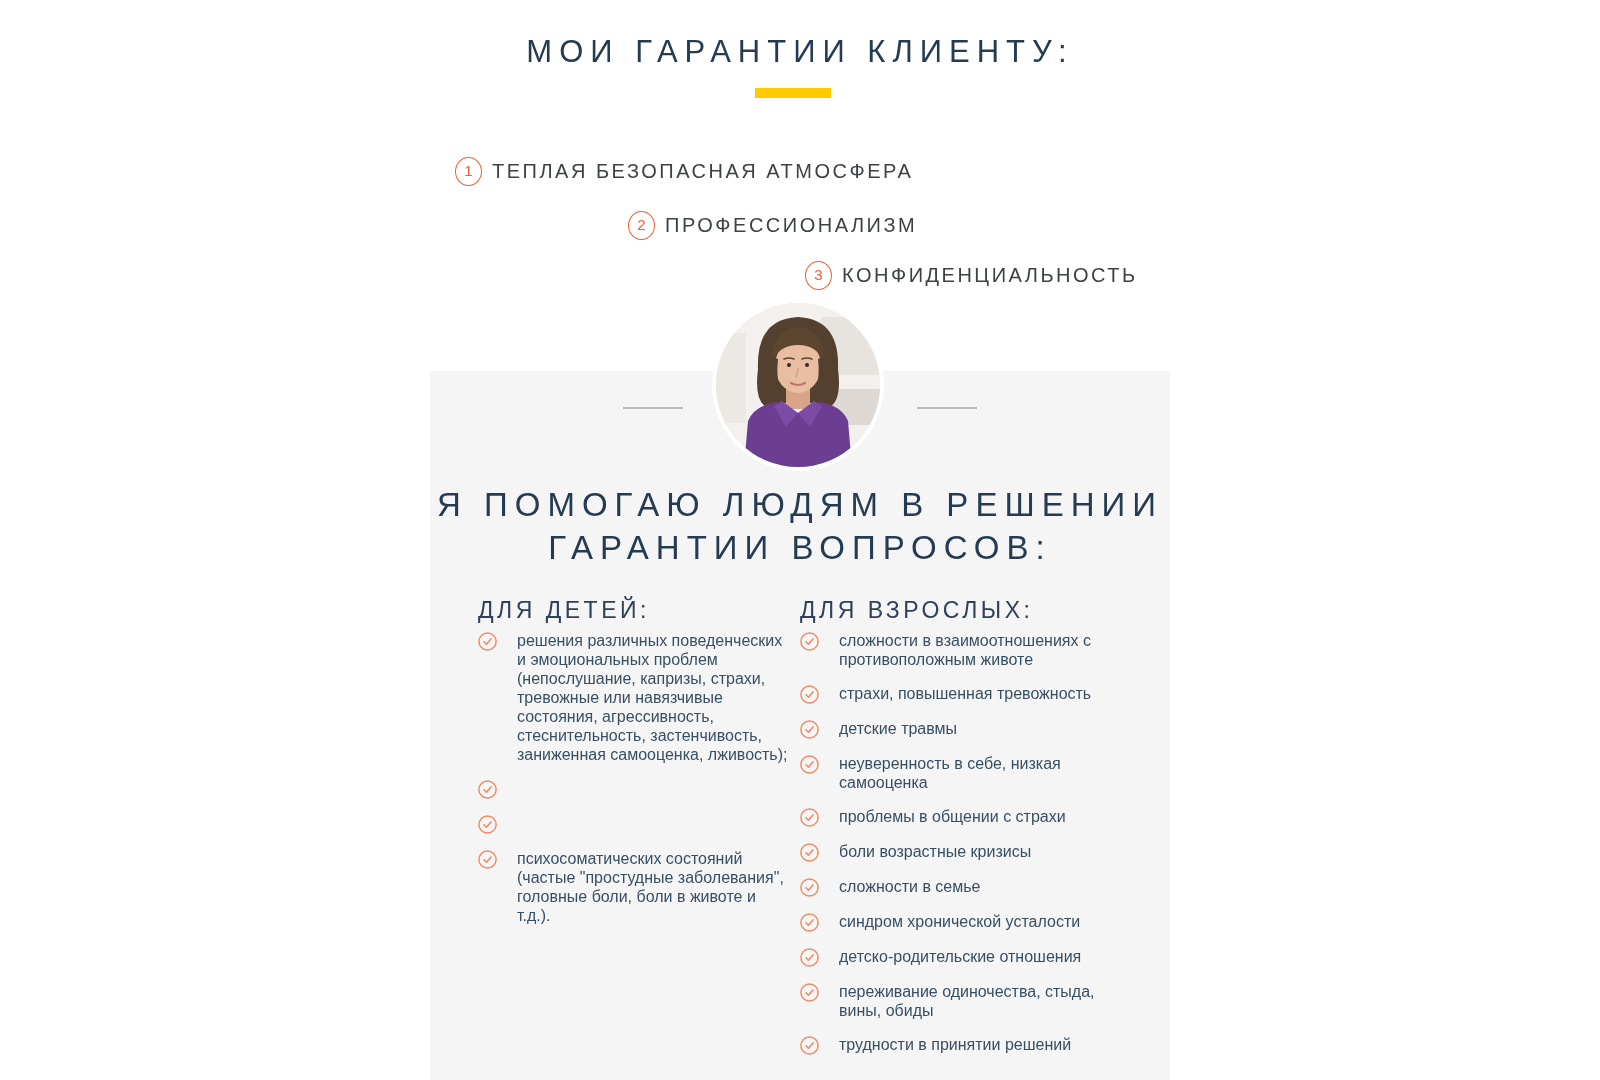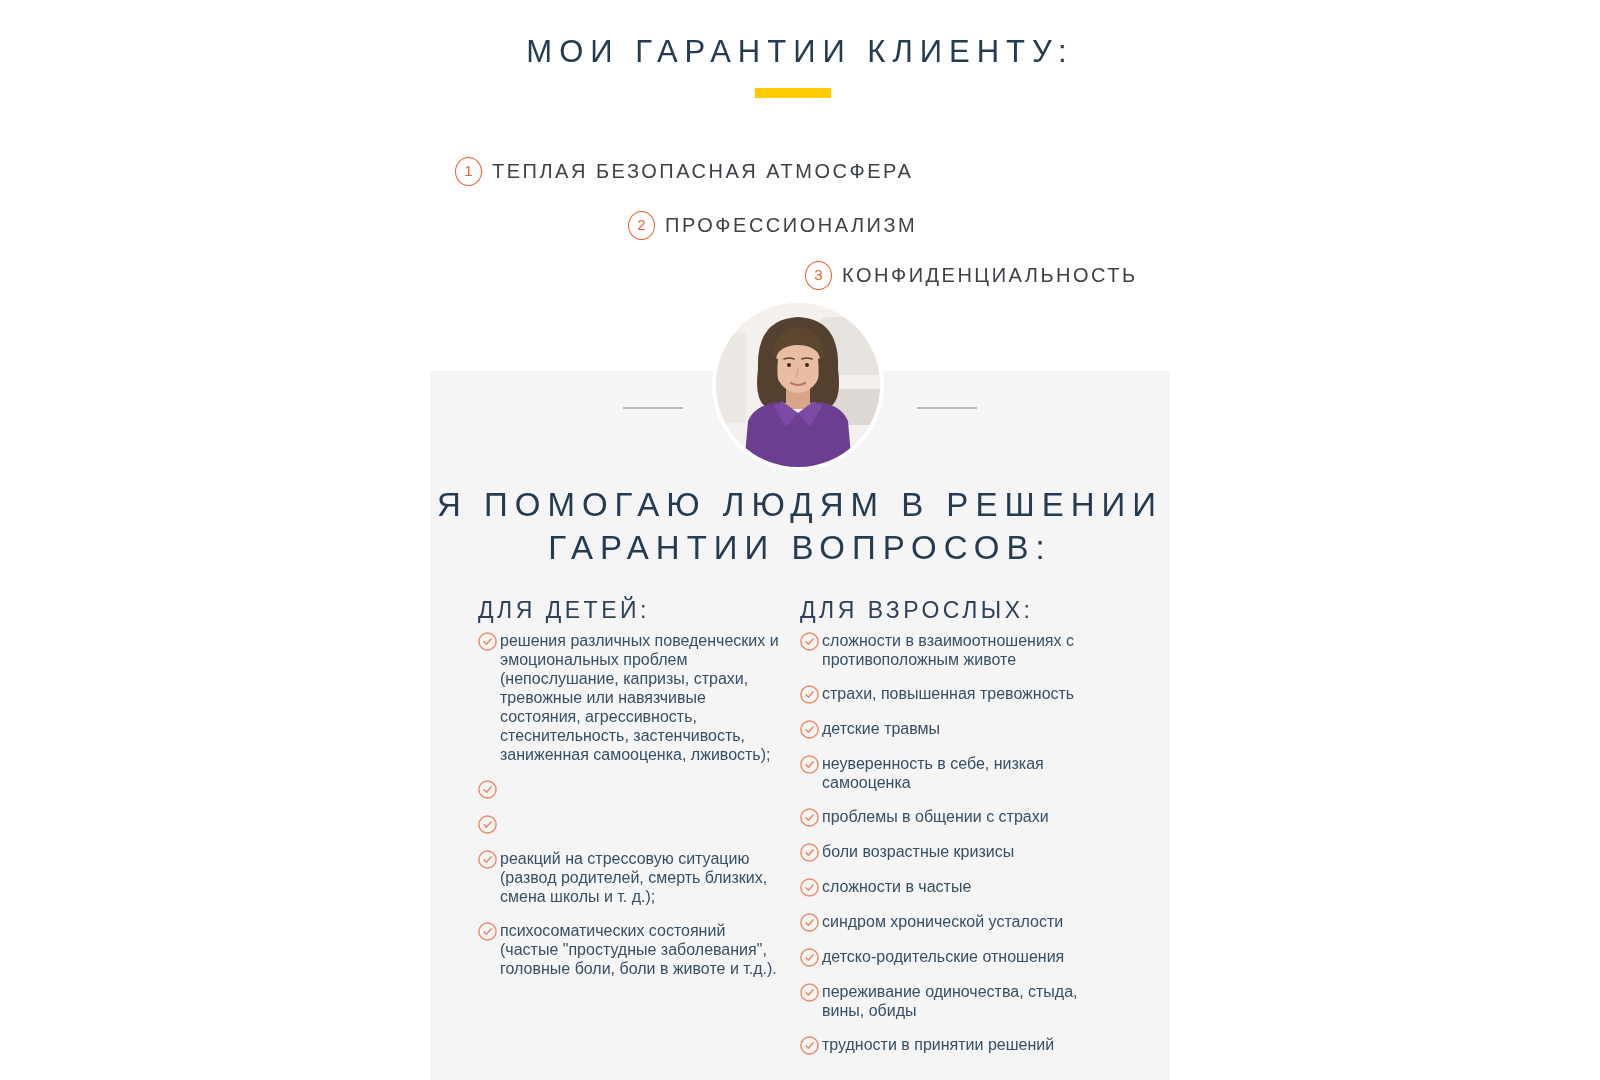--- a/index.html
+++ b/index.html
@@ -44,21 +44,21 @@
   }
   .columns {
     display:grid; grid-template-columns:322px 322px;
     padding-left:48px; margin-top:28px;
   }
   .col-header {
     font-weight:300; font-size:23px; letter-spacing:3.5px; color:#2e4156;
     margin-bottom:7px;
   }
   .check-list { list-style:none; }
-  .check-item { display:flex; gap:3px; margin-bottom:15px; width:310px; }
+  .check-item { display:flex; gap:20px; margin-bottom:15px; width:310px; }
   .check-icon { flex-shrink:0; margin-top:1px; }
   .check-text { font-size:16px; line-height:19px; color:#374f63; }
   
   .portrait {
     position:absolute; left:716px; top:303px; width:164px; height:164px;
     border-radius:50%; overflow:hidden; background:#f2efec;
     box-shadow:0 0 0 4px #ffffff;
   }
   .portrait svg { display:block; }
 </style>
@@ -115,27 +115,20 @@
               </svg>
             </li>
 
             <li class="check-item">
               <svg class="check-icon" width="19" height="19" viewBox="0 0 19 19">
                 <circle cx="9.5" cy="9.5" r="8.6" fill="none" stroke="#f08b63" stroke-width="1.5"></circle>
                 <path d="M6 9.8 L8.4 12.2 L13 6.9" fill="none" stroke="#f08b63" stroke-width="1.6" stroke-linecap="round" stroke-linejoin="round"></path>
               </svg>
             </li>
 
-            <li class="check-item">
-              <svg class="check-icon" width="19" height="19" viewBox="0 0 19 19">
-                <circle cx="9.5" cy="9.5" r="8.6" fill="none" stroke="#f08b63" stroke-width="1.5"></circle>
-                <path d="M6 9.8 L8.4 12.2 L13 6.9" fill="none" stroke="#f08b63" stroke-width="1.6" stroke-linecap="round" stroke-linejoin="round"></path>
-              </svg>
-              <span class="check-text">реакций на стрессовую ситуацию (развод родителей, смерть близких, смена школы и т. д.);</span>
-            </li>
 
             <li class="check-item">
               <svg class="check-icon" width="19" height="19" viewBox="0 0 19 19">
                 <circle cx="9.5" cy="9.5" r="8.6" fill="none" stroke="#f08b63" stroke-width="1.5"></circle>
                 <path d="M6 9.8 L8.4 12.2 L13 6.9" fill="none" stroke="#f08b63" stroke-width="1.6" stroke-linecap="round" stroke-linejoin="round"></path>
               </svg>
               <span class="check-text">психосоматических состояний (частые "простудные заболевания", головные боли, боли в животе и т.д.).</span>
             </li>
 
           </ul>
@@ -191,21 +184,21 @@
                 <path d="M6 9.8 L8.4 12.2 L13 6.9" fill="none" stroke="#f08b63" stroke-width="1.6" stroke-linecap="round" stroke-linejoin="round"></path>
               </svg>
               <span class="check-text">боли возрастные кризисы</span>
             </li>
 
             <li class="check-item">
               <svg class="check-icon" width="19" height="19" viewBox="0 0 19 19">
                 <circle cx="9.5" cy="9.5" r="8.6" fill="none" stroke="#f08b63" stroke-width="1.5"></circle>
                 <path d="M6 9.8 L8.4 12.2 L13 6.9" fill="none" stroke="#f08b63" stroke-width="1.6" stroke-linecap="round" stroke-linejoin="round"></path>
               </svg>
-              <span class="check-text">сложности в частые</span>
+              <span class="check-text">сложности в семье</span>
             </li>
 
             <li class="check-item">
               <svg class="check-icon" width="19" height="19" viewBox="0 0 19 19">
                 <circle cx="9.5" cy="9.5" r="8.6" fill="none" stroke="#f08b63" stroke-width="1.5"></circle>
                 <path d="M6 9.8 L8.4 12.2 L13 6.9" fill="none" stroke="#f08b63" stroke-width="1.6" stroke-linecap="round" stroke-linejoin="round"></path>
               </svg>
               <span class="check-text">синдром хронической усталости</span>
             </li>
 

